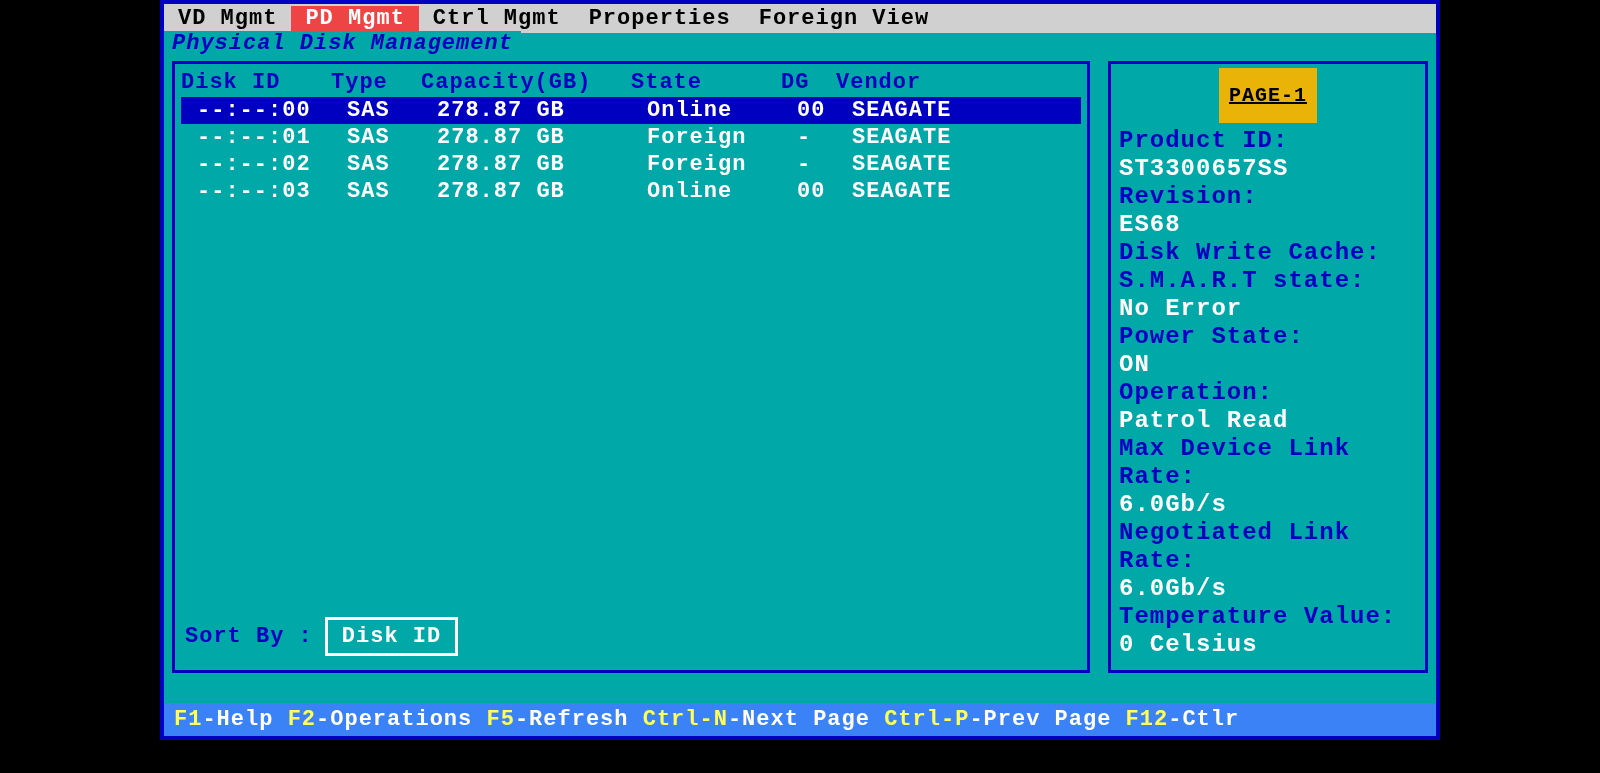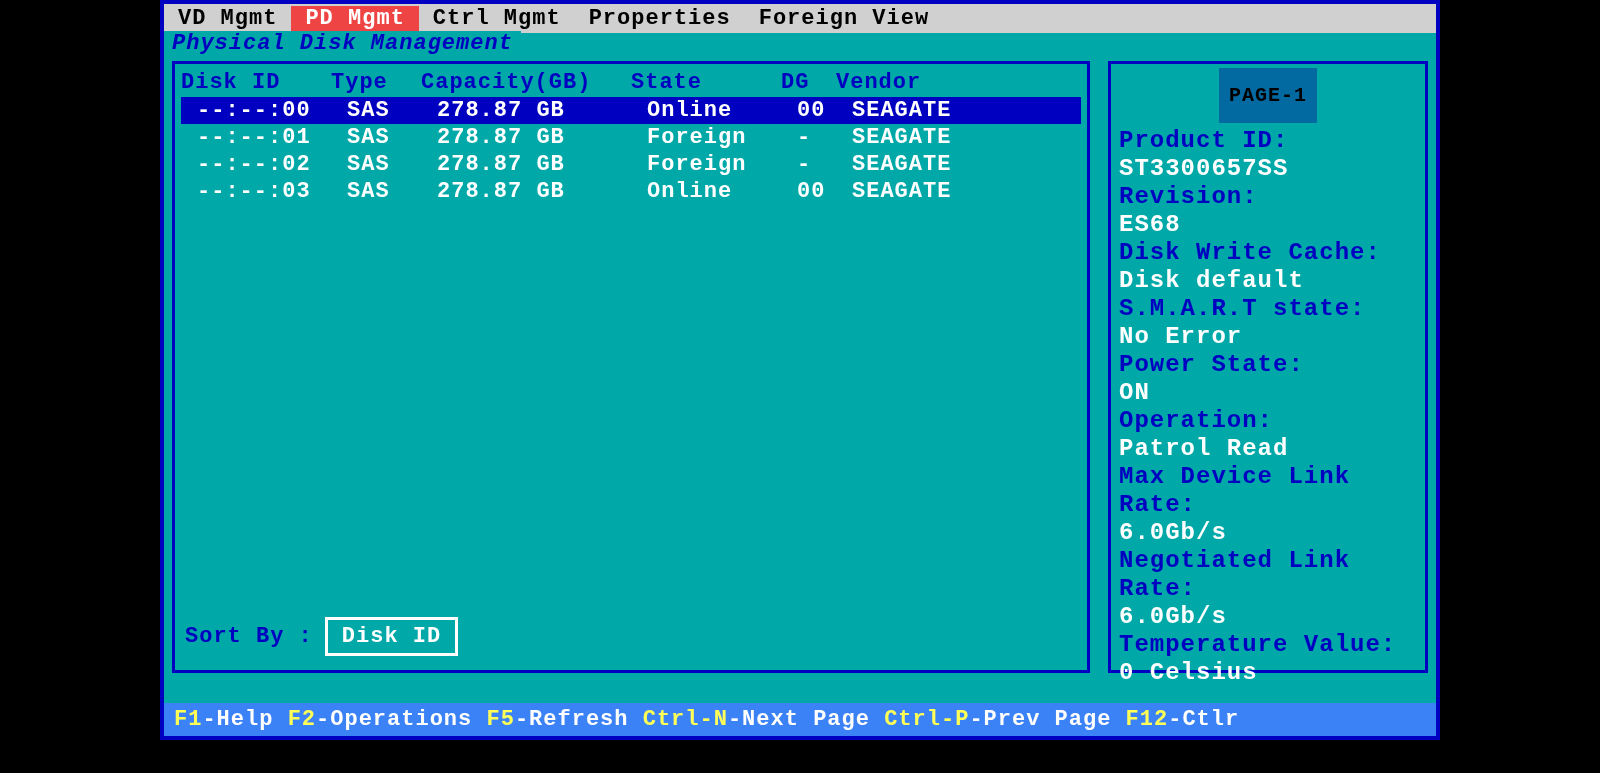--- a/index.html
+++ b/index.html
@@ -119,25 +119,26 @@
     color: #fff;
     padding: 4px 14px;
     margin-left: 12px;
   }
   .page-label-wrap {
     text-align: center;
     margin-bottom: 4px;
   }
   .page-label {
     display: inline-block;
-    background: #0369a1;
+    background: #eab308;
     color: #000;
     padding: 16px 10px;
     font-size: 20px;
     letter-spacing: 1px;
+    text-decoration: underline;
   }
   .prop-row { font-size: 24px; letter-spacing: 1px; line-height: 28px; }
   .prop-label { color: #0000c0; }
   .prop-value { color: #fff; }
   .footer {
     background: #3b82f6;
     color: #fff;
     padding: 4px 10px;
     font-size: 22px;
     letter-spacing: 1px;
@@ -223,21 +224,20 @@
 
     <div class="right-pane">
       <div class="page-label-wrap">
         <span class="page-label">PAGE-1</span>
       </div>
       <div class="prop-row"><span class="prop-label">Product ID:</span></div>
       <div class="prop-row"><span class="prop-value">ST3300657SS</span></div>
       <div class="prop-row"><span class="prop-label">Revision:</span></div>
       <div class="prop-row"><span class="prop-value">ES68</span></div>
       <div class="prop-row"><span class="prop-label">Disk Write Cache:</span></div>
-      <div class="prop-row"><span class="prop-value">Disk default</span></div>
       <div class="prop-row"><span class="prop-label">S.M.A.R.T state:</span></div>
       <div class="prop-row"><span class="prop-value">No Error</span></div>
       <div class="prop-row"><span class="prop-label">Power State:</span></div>
       <div class="prop-row"><span class="prop-value">ON</span></div>
       <div class="prop-row"><span class="prop-label">Operation:</span></div>
       <div class="prop-row"><span class="prop-value">Patrol Read</span></div>
       <div class="prop-row"><span class="prop-label">Max Device Link Rate:</span></div>
       <div class="prop-row"><span class="prop-value">6.0Gb/s</span></div>
       <div class="prop-row"><span class="prop-label">Negotiated Link Rate:</span></div>
       <div class="prop-row"><span class="prop-value">6.0Gb/s</span></div>

